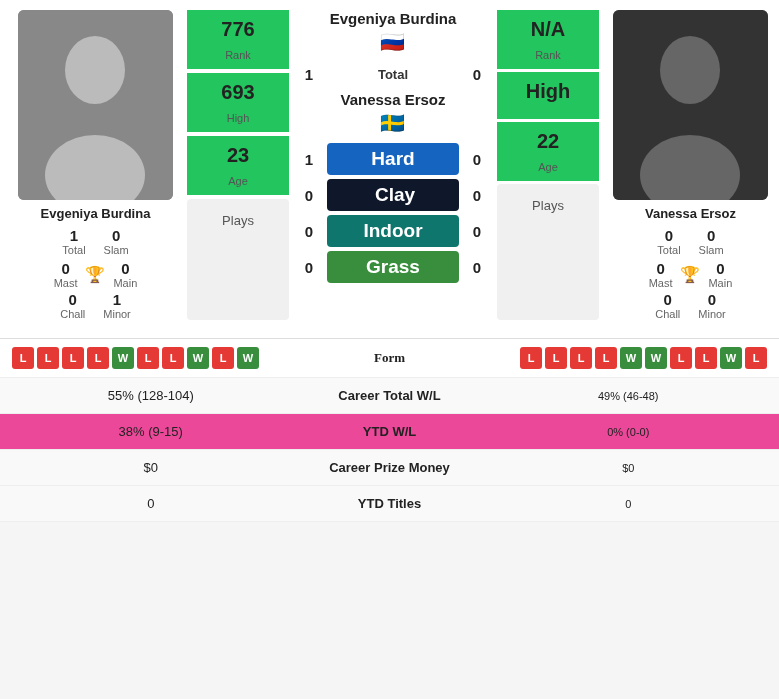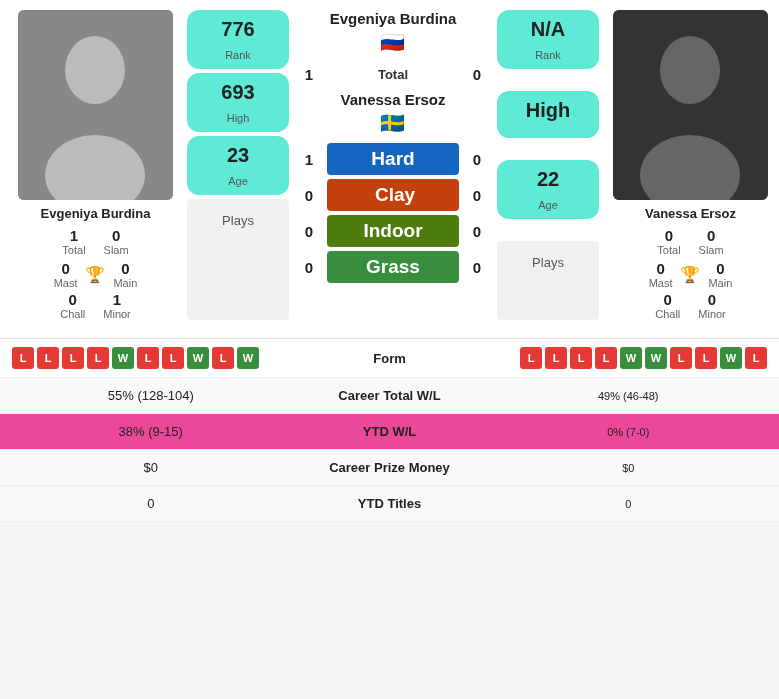--- a/index.html
+++ b/index.html
@@ -84,22 +84,22 @@
     .middle-stats {
       display: flex;
       flex-direction: column;
       align-items: center;
       width: 110px;
       flex-shrink: 0;
       gap: 2px;
       padding: 0 4px;
     }
     .stat-box {
-      background: #5eead4;
-      border-radius: 12px;
+      background: #22c55e;
+      border-radius: 0;
       width: 100%;
       text-align: center;
       padding: 8px 4px;
       margin-bottom: 2px;
     }
     .stat-box .big-num {
       font-size: 20px;
       font-weight: bold;
     }
     .stat-box .small-label {
@@ -165,22 +165,22 @@
       font-size: 19px;
       font-weight: bold;
       margin: 0 6px;
     }
     .badge-total {
       background: transparent;
       color: #333;
       font-size: 13px;
     }
     .badge-hard { background: #1565c0; }
-    .badge-clay { background: #c2410c; padding-left: 12px; }
-    .badge-indoor { background: #4d7c0f; }
+    .badge-clay { background: #0f172a; padding-left: 12px; }
+    .badge-indoor { background: #0f766e; }
     .badge-grass { background: #388e3c; }
 
     
     .player-right {
       display: flex;
       flex-direction: column;
       align-items: center;
       width: 175px;
       flex-shrink: 0;
     }
@@ -188,21 +188,21 @@
       width: 155px;
     }
 
     
     .right-stats {
       display: flex;
       flex-direction: column;
       align-items: flex-end;
       width: 110px;
       flex-shrink: 0;
-      gap: 20px;
+      gap: 1px;
       padding: 0 4px;
     }
 
     
     .bottom-section {
       border-top: 1px solid #ddd;
       margin-top: 8px;
     }
     .form-row {
       display: flex;
@@ -214,20 +214,21 @@
     .form-left {
       display: flex;
       gap: 3px;
       flex: 1;
     }
     .form-label {
       width: 120px;
       text-align: center;
       font-weight: bold;
       font-size: 13px;
+      font-family: Liberation Serif, serif;
     }
     .form-right {
       display: flex;
       gap: 3px;
       flex: 1;
       justify-content: flex-end;
     }
     .form-badge {
       width: 22px;
       height: 22px;
@@ -479,21 +480,21 @@
 
     <div class="stats-row">
       <div class="stats-left-val">55% (128-104)</div>
       <div class="stats-center-label">Career Total W/L</div>
       <div class="stats-right-val">49% (46-48)</div>
     </div>
 
     <div class="stats-row" style="background:#ec4899;">
       <div class="stats-left-val">38% (9-15)</div>
       <div class="stats-center-label">YTD W/L</div>
-      <div class="stats-right-val">0% (7-0)</div>
+      <div class="stats-right-val">0% (0-0)</div>
     </div>
 
     <div class="stats-row">
       <div class="stats-left-val">$0</div>
       <div class="stats-center-label">Career Prize Money</div>
       <div class="stats-right-val">$0</div>
     </div>
 
     <div class="stats-row" style="background:#f9f9f9;">
       <div class="stats-left-val">0</div>

